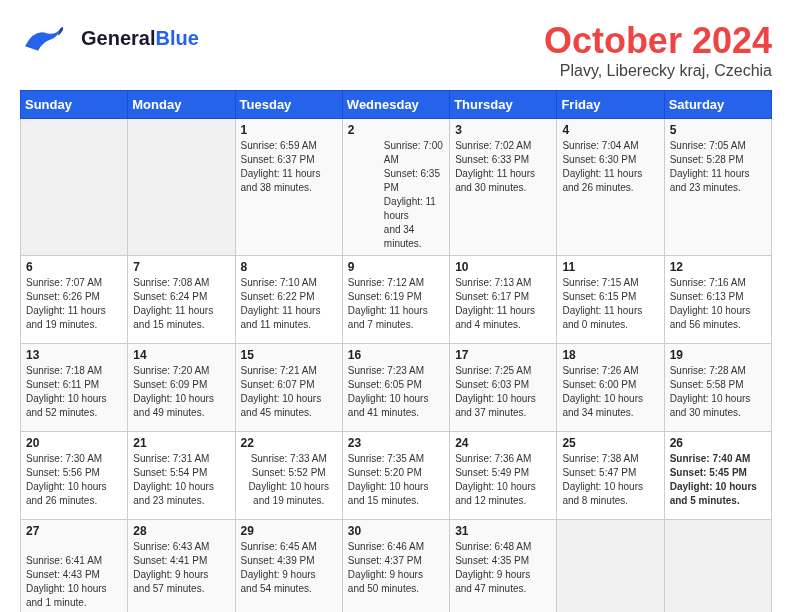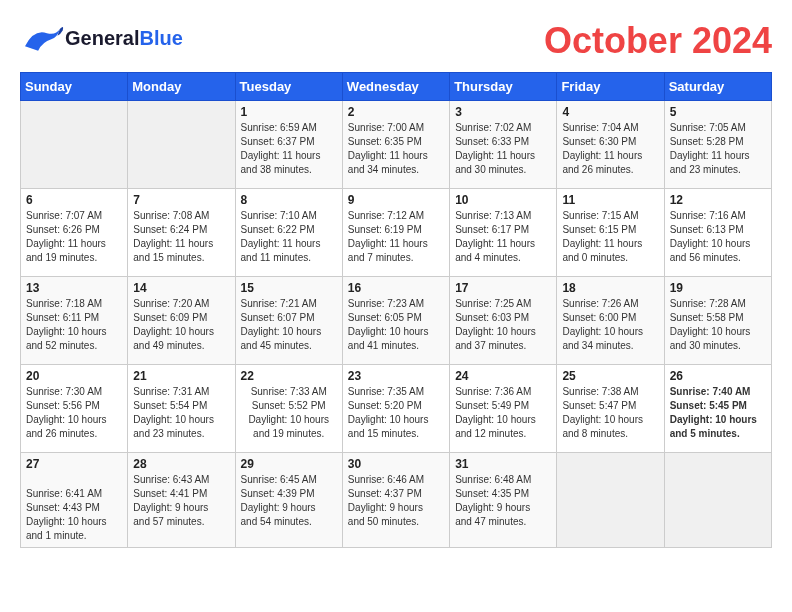--- a/index.html
+++ b/index.html
@@ -65,21 +65,21 @@
     }
     .day-info {
       font-size: 10px;
       color: #333;
       line-height: 1.4;
     }
     .empty { background: #f0f0f0 !important; }
     .logo-wrapper {
       display: flex;
       align-items: center;
-      gap: 0;
+      gap: 16px;
     }
     .logo-bird {
       width: 45px;
       height: 35px;
     }
   </style>
 </head>
 <body>
 
 <div class="header">
@@ -89,20 +89,21 @@
       <path d="M45 10 Q50 5 48 12 Q46 16 42 18 Z" fill="#1a3fa0"></path>
     </svg>
     <div>
       <div style="font-size:20px;font-weight:bold;line-height:1.1;">
         <span style="color:#1a1a2e;">General</span><span style="color:#2563eb;">Blue</span>
       </div>
     </div>
   </div>
   <div class="title-block">
     <div class="month-title">October 2024</div>
+    <div class="location">Plavy, Liberecky kraj, Czechia</div>
   </div>
 </div>
 
 <table class="calendar">
   <thead>
     <tr>
     <th>Sunday</th>
         <th>Monday</th>
         <th>Tuesday</th>
         <th>Wednesday</th>
@@ -117,21 +118,21 @@
         <td class="empty"></td>
         <td>
           <span class="day-num">1</span>
           <div class="day-info" style="white-space: pre-line;">Sunrise: 6:59 AM
 Sunset: 6:37 PM
 Daylight: 11 hours
 and 38 minutes.</div>
         </td>
         <td>
           <span class="day-num">2</span>
-          <div class="day-info" style="white-space: pre-line;">Sunrise: 7:00 AM
+          <div class="day-info" style="white-space: pre-line; margin-left: 36px;">Sunrise: 7:00 AM
 Sunset: 6:35 PM
 Daylight: 11 hours
 and 34 minutes.</div>
         </td>
         <td>
           <span class="day-num">3</span>
           <div class="day-info" style="white-space: pre-line;">Sunrise: 7:02 AM
 Sunset: 6:33 PM
 Daylight: 11 hours
 and 30 minutes.</div>

